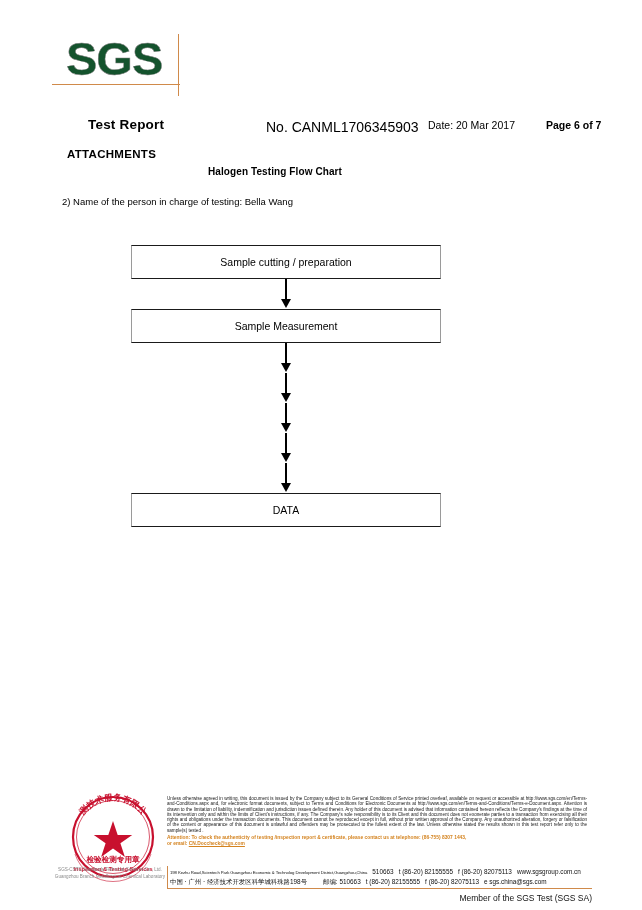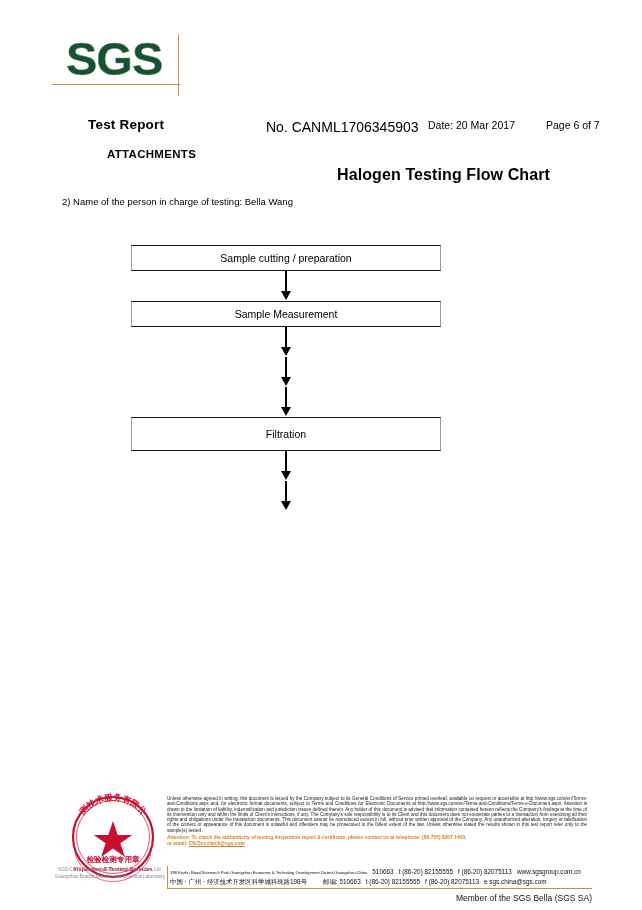--- a/index.html
+++ b/index.html
@@ -78,39 +78,39 @@
     position: absolute;
     left: 340px;
     top: 2px;
     font-size: 10.5px;
   }
   .hdr-page {
     position: absolute;
     left: 458px;
     top: 2px;
     font-size: 10.5px;
+    font-weight: bold;
   }
 
   
   .attachments-label {
     position: absolute;
     left: 67px;
     top: 148px;
     font-size: 11.5px;
     font-weight: bold;
     letter-spacing: 0.3px;
-    margin-left: 40px;
   }
   .flow-title {
     position: absolute;
     left: 0px;
     top: 166px;
     width: 550px;
-    text-align: right;
-    font-size: 16px;
+    text-align: center;
+    font-size: 10px;
     font-weight: bold;
     letter-spacing: 0.1px;
   }
   .names {
     position: absolute;
     left: 62px;
     top: 195px;
     font-size: 9.5px;
     line-height: 13px;
   }
@@ -129,21 +129,21 @@
     border: 1px solid #9a9a9a;
     border-top: 1.6px solid #1a1a1a;
     border-bottom: 1.6px solid #1a1a1a;
     background: #ffffff;
     display: flex;
     align-items: center;
     justify-content: center;
     text-align: center;
     font-size: 10.5px;
     line-height: 14px;
-    padding: 4px 6px;
+    padding: 16px 6px;
   }
   .flow-box.h1 { height: 26px; }
   .flow-box.h2 { height: 34px; }
 
   .flow-arrow {
     position: relative;
     width: 310px;
     height: 30px;
   }
   .flow-arrow .stem {
@@ -300,31 +300,31 @@
   <div class="flow-arrow">
     <div class="stem"></div>
       <div class="head"></div>
   </div>
 
   <div class="flow-arrow">
     <div class="stem"></div>
       <div class="head"></div>
   </div>
 
-  <div class="flow-box h2">Filtration</div>
-  <div class="flow-arrow">
-    <div class="stem"></div>
-      <div class="head"></div>
-  </div>
-
-  <div class="flow-arrow">
-    <div class="stem"></div>
-      <div class="head"></div>
-  </div>
-
+  <div class="flow-arrow">
+    <div class="stem"></div>
+      <div class="head"></div>
+  </div>
+
+  <div class="flow-arrow">
+    <div class="stem"></div>
+      <div class="head"></div>
+  </div>
+
+  <div class="flow-box h1">DATA</div>
 </div>
 
 <div class="stamp">
   <svg class="stamp-svg" width="108" height="92" viewBox="0 0 108 92" xmlns="http://www.w3.org/2000/svg">
     <g transform="translate(54,44)">
       <circle cx="0" cy="0" r="40" fill="none" stroke="#c8102e" stroke-width="2.2"></circle>
       <circle cx="0" cy="0" r="36.5" fill="none" stroke="#c8102e" stroke-width="0.7"></circle>
       <path id="arcTop" d="M -31,-20 A 37,37 0 0 1 31,-20" fill="none"></path>
       <text font-size="8.6" fill="#c8102e" font-family="DejaVu Sans, sans-serif" font-weight="bold">
         <textPath href="#arcTop" startOffset="50%" text-anchor="middle">广东省检验检测技术服务有限公司广州分公司</textPath>
@@ -353,13 +353,13 @@
 
 <div class="addr-line-en">
   <span class="sq">198 Kezhu Road,Scientech Park Guangzhou Economic &amp; Technolog Development District,Guangzhou,China</span><span class="sp-c"></span><span class="big">510663</span><span class="sp-c"></span><span class="big">t (86-20) 82155555</span><span class="sp-c"></span><span class="big">f (86-20) 82075113</span><span class="sp-c"></span><span class="big">www.sgsgroup.com.cn</span>
 </div>
 
 <div class="addr-line-cn">
   <span class="big">中国 · 广州 · 经济技术开发区科学城科珠路198号</span><span class="sp-d"></span><span class="big">邮编: 510663</span><span class="sp-c"></span><span class="big">t (86-20) 82155555</span><span class="sp-c"></span><span class="big">f (86-20) 82075113</span><span class="sp-c"></span><span class="big">e sgs.china@sgs.com</span>
 </div>
 
 <div class="footer-hline"></div>
-<div class="member-line">Member of the SGS Bella (SGS SA)</div>
+<div class="member-line">Member of the SGS Test (SGS SA)</div>
 
 </body></html>

